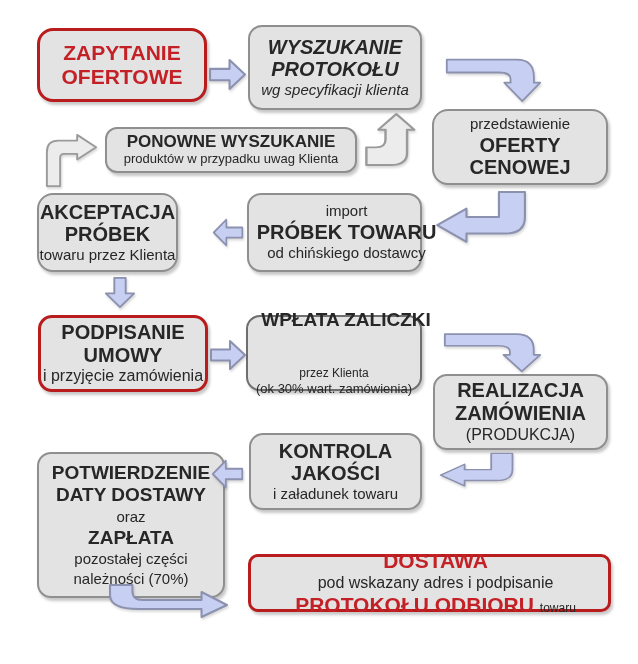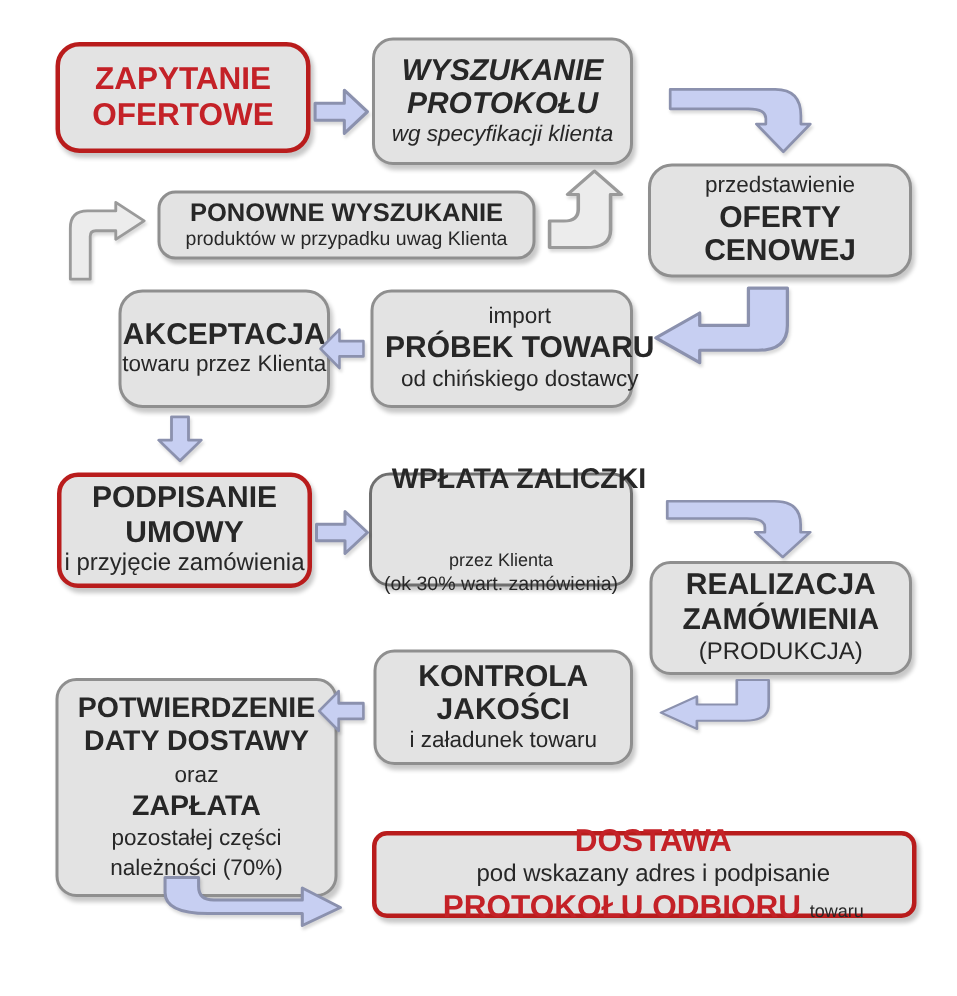--- a/index.html
+++ b/index.html
@@ -25,21 +25,21 @@
   .arrow-gray path{fill:#ececec;stroke:#9a9a9a;stroke-width:2;stroke-linejoin:round;}
 
   
   #box-zapytanie{left:37px;top:28px;width:170px;height:74px;border-radius:16px;}
   #box-zapytanie .t{font-size:21px;}
   #box-wyszukanie{left:248px;top:25px;width:174px;height:85px;font-style:italic;}
   #box-oferta{left:432px;top:109px;width:176px;height:76px;border-radius:16px;}
   #box-ponowne{left:105px;top:127px;width:252px;height:46px;border-radius:12px;}
   #box-ponowne .t{font-size:17px;}
   #box-ponowne .s{font-size:13px;}
-  #box-akceptacja{left:37px;top:193px;width:141px;height:79px;border-radius:16px;margin-left:42px;}
+  #box-akceptacja{left:37px;top:193px;width:141px;height:79px;border-radius:16px;}
   #box-import{left:247px;top:193px;width:175px;height:79px;padding-left:24px;}
   #box-podpisanie{left:38px;top:315px;width:170px;height:77px;}
   #box-wplata{left:246px;top:315px;width:176px;height:76px;}
   #box-wplata .t{font-size:19px;padding-left:24px;}
   #box-wplata .s1{font-size:12px;line-height:1.2;margin-top:36px;}
   #box-wplata .s2{font-size:13px;line-height:1.25;}
   #box-realizacja{left:433px;top:374px;width:175px;height:76px;}
   #box-realizacja .s{font-size:16px;}
   #box-kontrola{left:249px;top:433px;width:173px;height:77px;}
   #box-potwierdzenie{left:37px;top:452px;width:188px;height:146px;align-items:center;}
@@ -87,20 +87,21 @@
     <div class="t">CENOWEJ</div>
   </div>
 
   <div class="flow-box" id="box-ponowne">
     <div class="t">PONOWNE WYSZUKANIE</div>
     <div class="s">produktów w przypadku uwag Klienta</div>
   </div>
 
   <div class="flow-box" id="box-akceptacja">
     <div class="t">AKCEPTACJA</div>
+    <div class="t">PRÓBEK</div>
     <div class="s">towaru przez Klienta</div>
   </div>
 
   <div class="flow-box" id="box-import">
     <div class="s">import</div>
     <div class="t">PRÓBEK TOWARU</div>
     <div class="s">od chińskiego dostawcy</div>
   </div>
 
   <div class="flow-box red-border" id="box-podpisanie">

